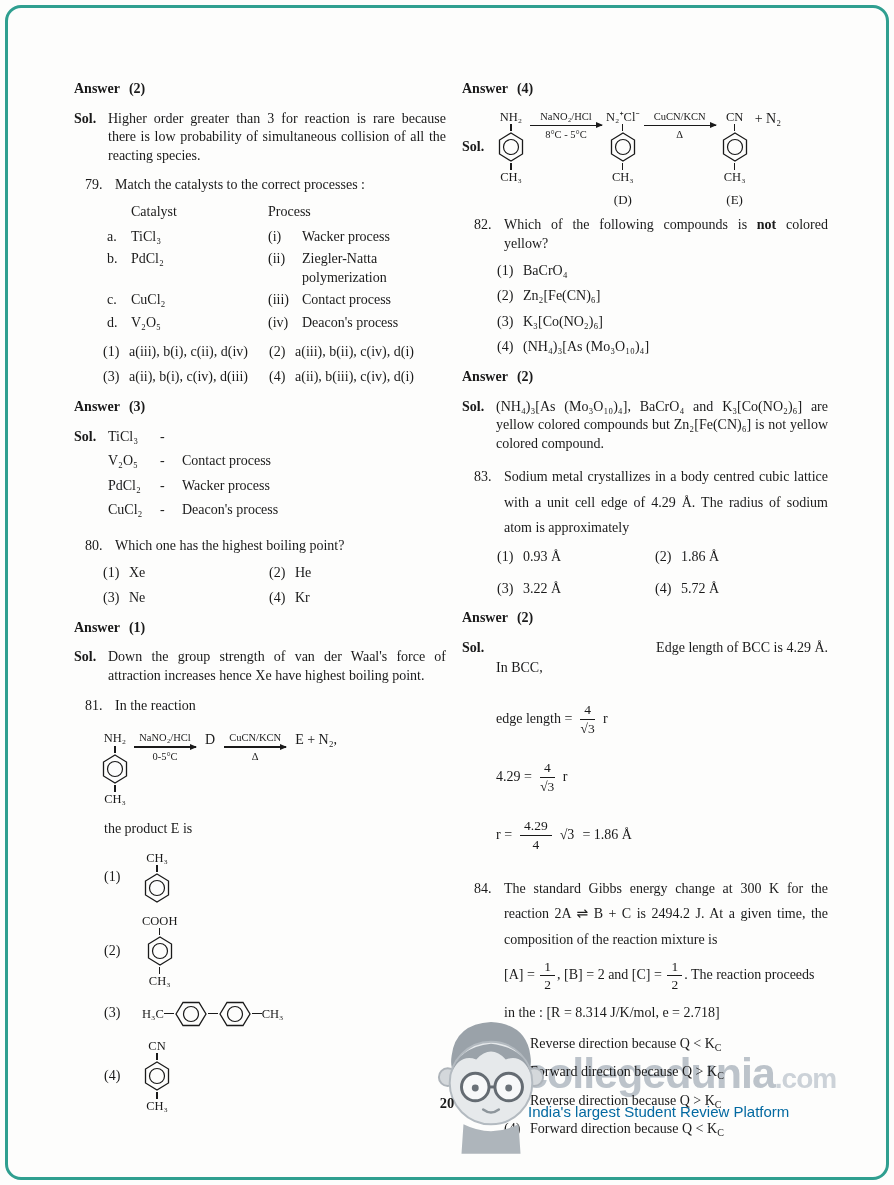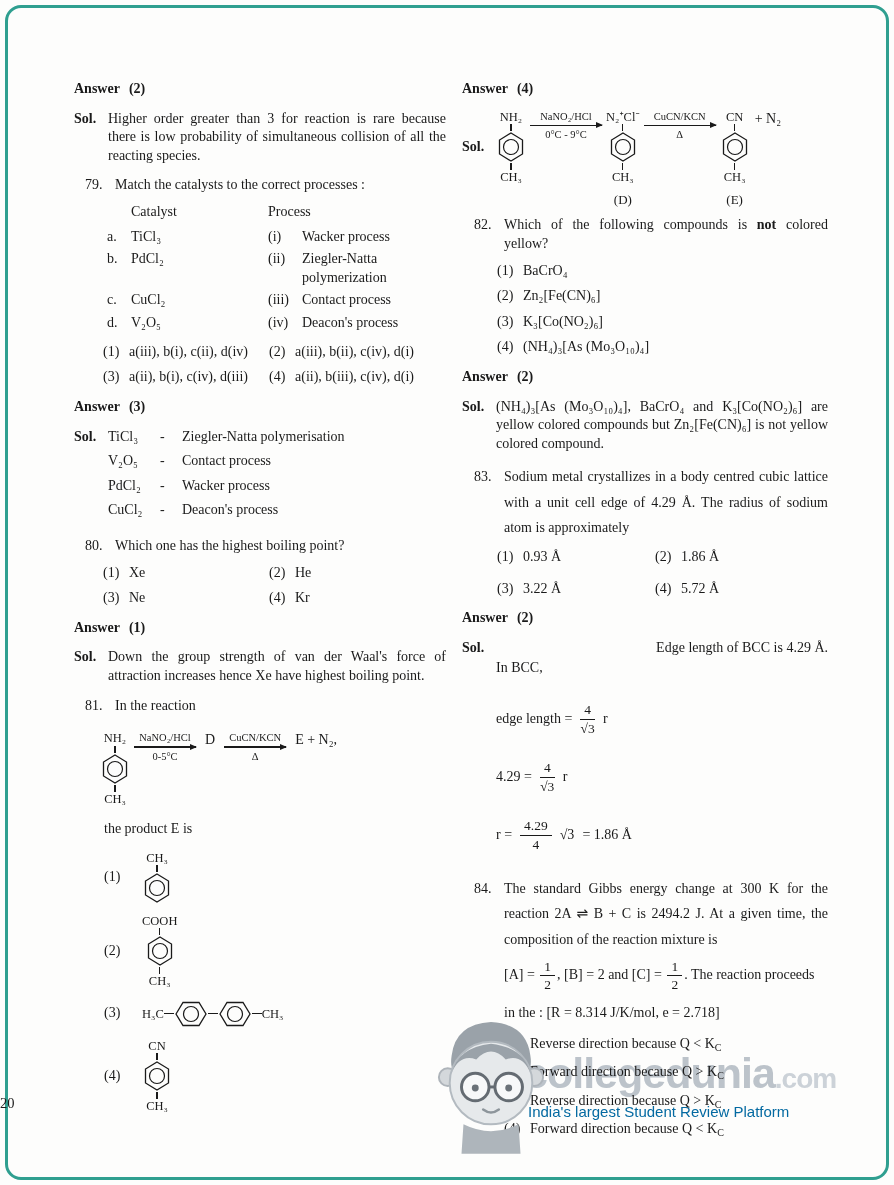--- a/index.html
+++ b/index.html
@@ -64,21 +64,21 @@
   .eq{display:flex;align-items:center;gap:8px;padding-left:34px;margin:24px 0;white-space:pre}
   .frac{display:inline-flex;flex-direction:column;align-items:center;line-height:1.15;font-size:13.5px}
   .fnum{border-bottom:1.1px solid #1a1a1a;padding:0 4px 1px;text-align:center}
   .fden{padding-top:1px;text-align:center}
   .frac-line{display:flex;align-items:center;white-space:pre;margin:7px 0}
   .frac-line .frac{margin:0 2px}
   .q84-opts{margin-top:10px}
   .q84-opts .opt{margin-bottom:9px}
   .subc{font-size:10px;vertical-align:-3px}
   
-  .page-num{position:absolute;left:0;right:0;top:1095px;font-weight:normal;font-size:14.5px;z-index:5}
+  .page-num{position:absolute;left:0;right:0;top:1095px;text-align:center;font-weight:bold;font-size:14.5px;z-index:5}
   .watermark{position:absolute;left:524px;top:1052px;z-index:1;font-family:Liberation Sans, sans-serif}
   .brand{font-weight:bold;font-size:43px;letter-spacing:-1px;line-height:1;color:#bcc3ca;white-space:nowrap}
   .brand .tld{font-size:28px;color:#ccd2d8}
   .tagline{font-size:15px;color:#0369a1;margin-top:8px;padding-left:4px}
   .mascot{position:absolute;left:432px;top:1016px;width:118px;height:138px;z-index:3}
 </style>
 </head>
 <body>
 
 <div class="frame"></div>
@@ -153,21 +153,20 @@
   <div class="block ans">
     <span>Answer</span><span class="ans-val">(3)</span>
   </div>
 
   <div class="block sol">
     <span class="sol-label">Sol.</span>
     <div style="flex:1">
       <div class="match-row">
         <span>TiCl₃</span>
         <span>-</span>
-        <span>Ziegler-Natta polymerisation</span>
       </div>
       <div class="match-row">
         <span>V₂O₅</span>
         <span>-</span>
         <span>Contact process</span>
       </div>
       <div class="match-row">
         <span>PdCl₂</span>
         <span>-</span>
         <span>Wacker process</span>
@@ -321,21 +320,21 @@
         <svg class="benzene" viewBox="0 0 30 32">
             <polygon points="15,2 26.5,9 26.5,23 15,30 3.5,23 3.5,9" fill="none" stroke="#1a1a1a" stroke-width="1.3"></polygon>
             <circle cx="15" cy="16" r="7.5" fill="none" stroke="#1a1a1a" stroke-width="1.2"></circle>
           </svg>
         <div class="vbond"></div>
         <div class="ring-label">CH₃</div>
       </div>
       <div class="rxn-arrow">
         <div class="arrow-above">NaNO₂/HCl</div>
         <div class="arrow-shaft"></div>
-        <div class="arrow-below">0°C - 9°C</div>
+        <div class="arrow-below">8°C - 5°C</div>
       </div>
       <div class="ring">
         <div class="ring-label">N₂⁺Cl⁻</div>
         <div class="vbond"></div>
         <svg class="benzene" viewBox="0 0 30 32">
             <polygon points="15,2 26.5,9 26.5,23 15,30 3.5,23 3.5,9" fill="none" stroke="#1a1a1a" stroke-width="1.3"></polygon>
             <circle cx="15" cy="16" r="7.5" fill="none" stroke="#1a1a1a" stroke-width="1.2"></circle>
           </svg>
         <div class="vbond"></div>
         <div class="ring-label">CH₃</div>

